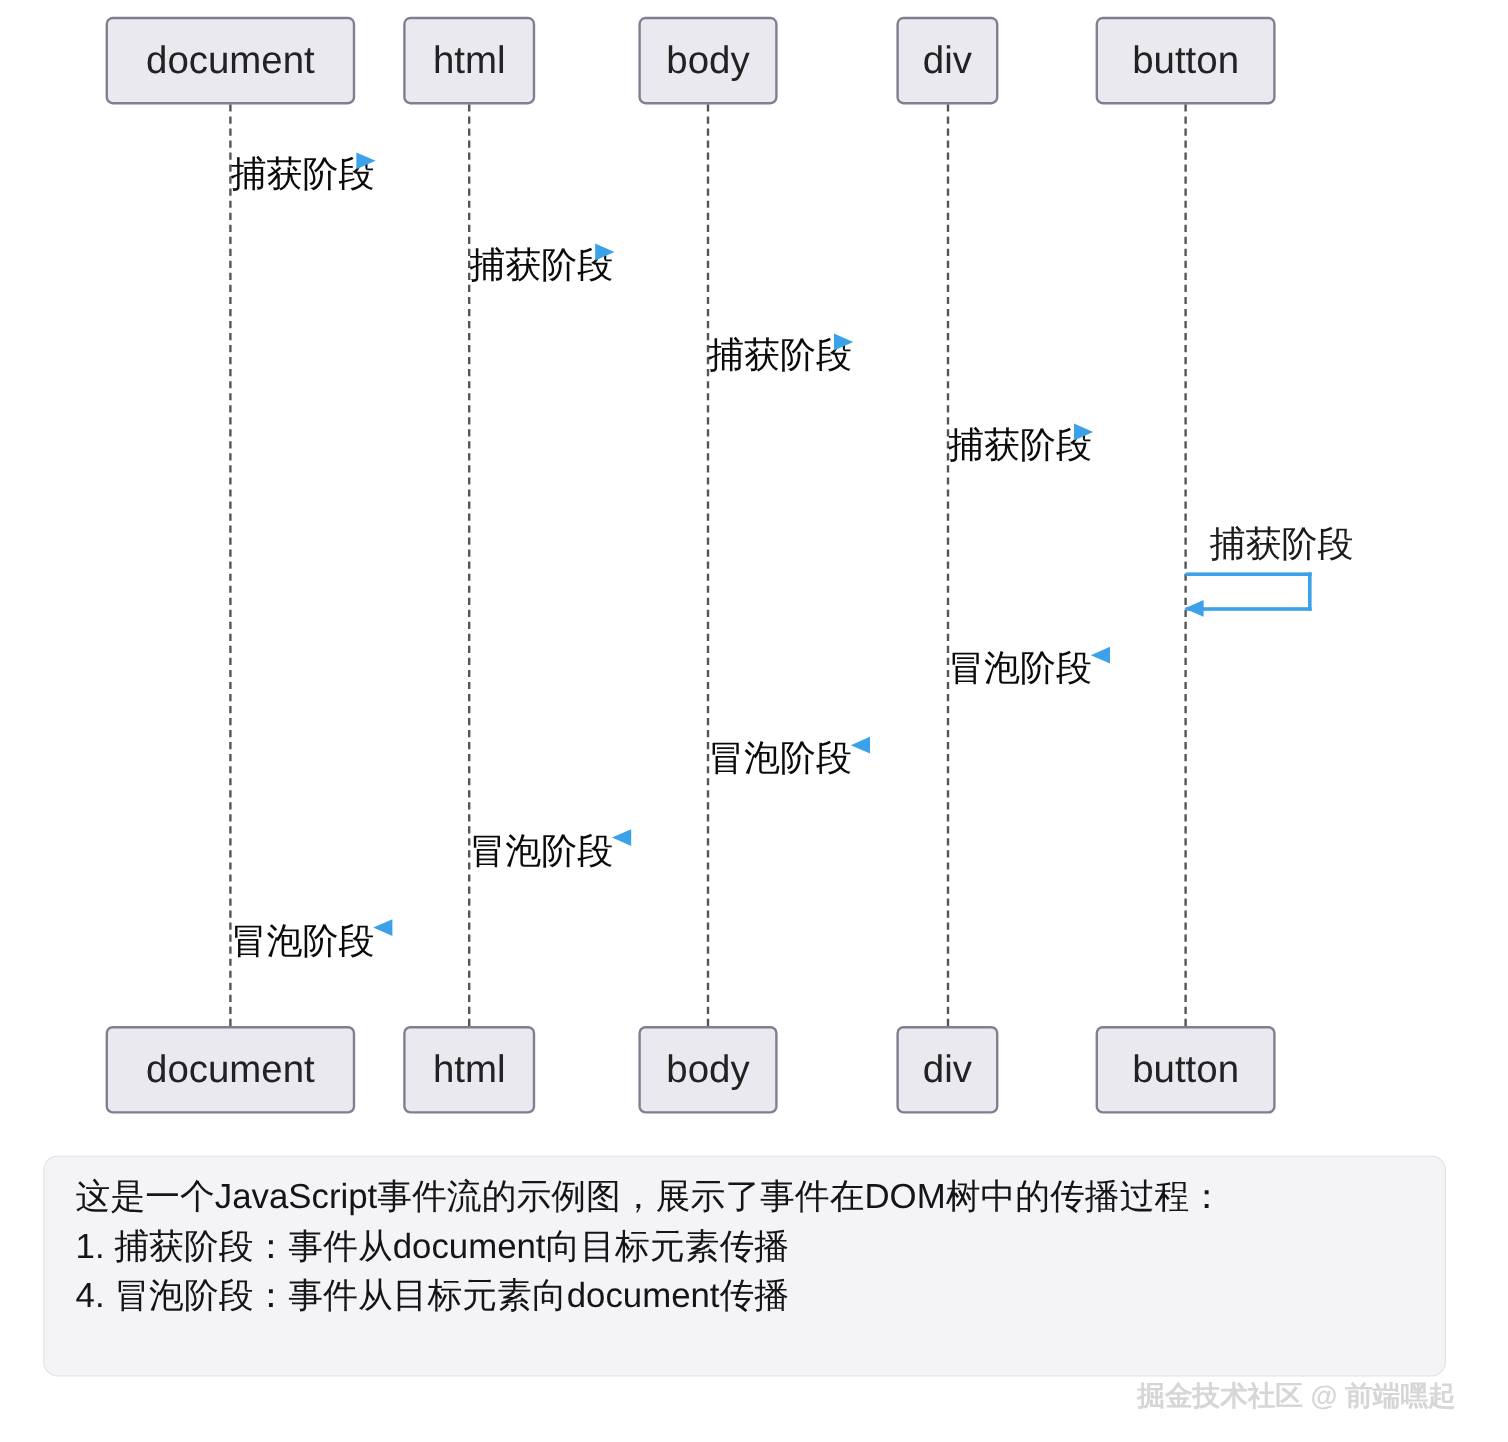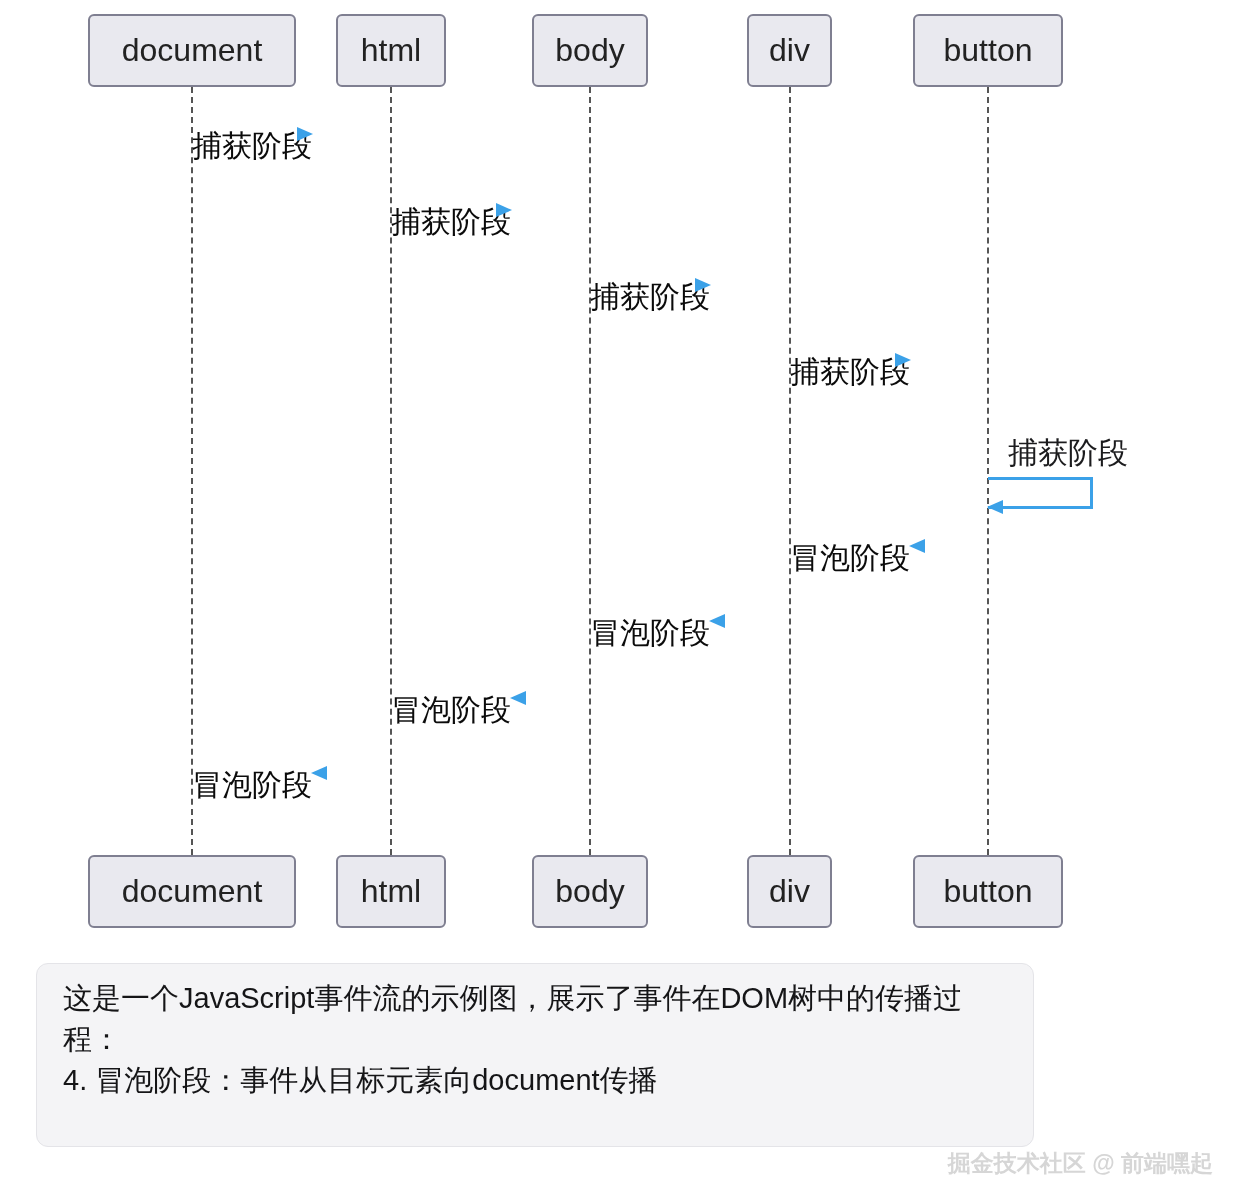--- a/index.html
+++ b/index.html
@@ -48,21 +48,21 @@
   .self-loop{
     position:absolute;left:988px;top:477px;width:105px;height:32px;
     border:3px solid var(--arrow);border-left:none;
   }
   .self-head{
     position:absolute;left:987px;top:500px;width:0;height:0;
     border-top:7px solid transparent;border-bottom:7px solid transparent;
     border-right:16px solid var(--arrow);
   }
   .note{
-    position:absolute;left:36px;top:963px;width:998px;height:184px;
+    position:absolute;left:36px;top:963px;width:1169px;height:184px;
     background:var(--note-bg);border:1px solid var(--note-border);
     border-radius:12px;padding:14px 26px 0 26px;
   }
   .note p{font-size:29px;line-height:41px;color:#151517;}
   .watermark{
     position:absolute;right:44px;top:1148px;
     font-size:23px;font-weight:bold;color:var(--watermark);white-space:nowrap;
   }
 </style>
 </head>
@@ -165,18 +165,19 @@
     </div>
   <div class="actor-box" style="left:747px;top:855px;width:85px;">
       <span>div</span>
     </div>
   <div class="actor-box" style="left:913px;top:855px;width:150px;">
       <span>button</span>
     </div>
 
   <div class="note">
     <p>这是一个JavaScript事件流的示例图，展示了事件在DOM树中的传播过程：</p>
+    <p>1. 捕获阶段：事件从document向目标元素传播</p>
     <p>4. 冒泡阶段：事件从目标元素向document传播</p>
   </div>
 
   <div class="watermark">掘金技术社区 @ 前端嘿起</div>
 
 </div>
 
 </body></html>

